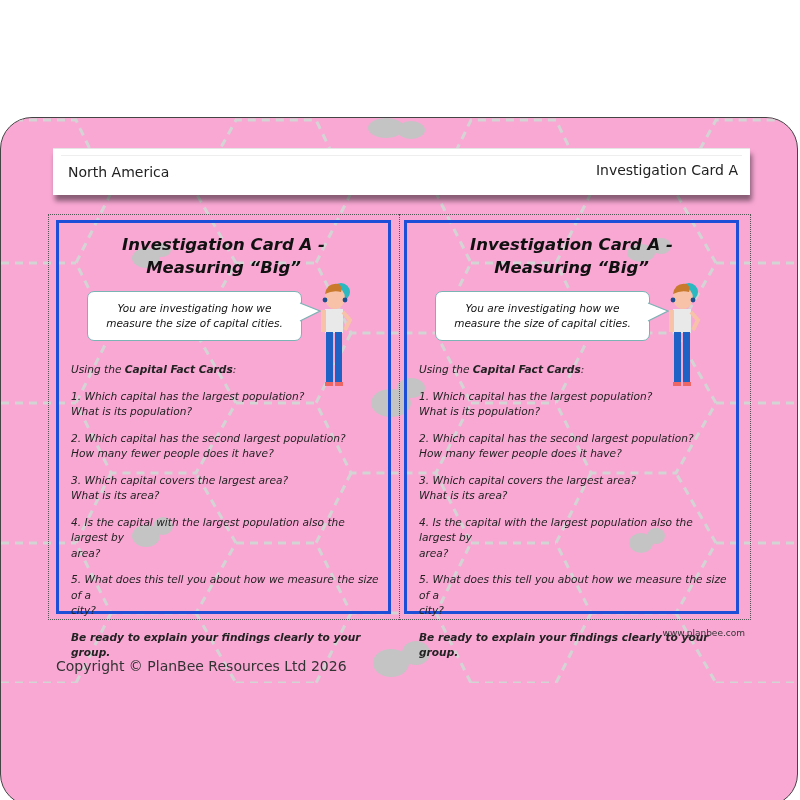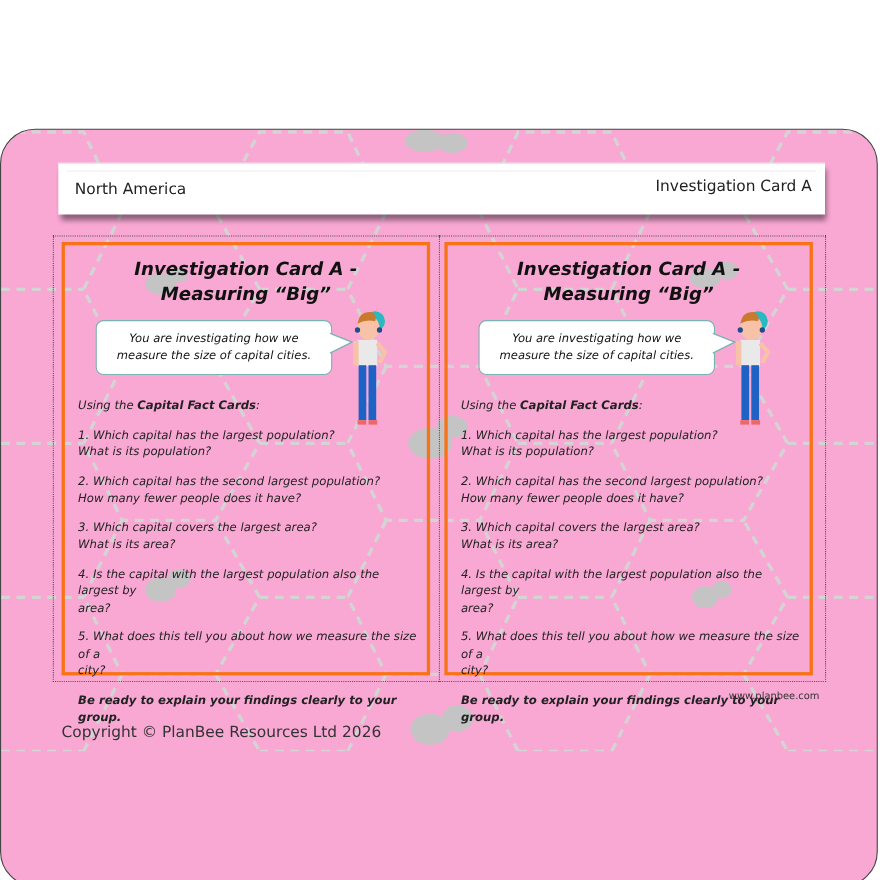--- a/index.html
+++ b/index.html
@@ -10,21 +10,21 @@
           border-left:1.5px solid #444; box-sizing:border-box; background:#f9a8d4; overflow:hidden;border-radius:32px; }
   .bg-lines { position:absolute; left:0; top:0; width:800px; height:565px; }
   .header { position:absolute; left:52px; top:30px; width:697px; height:46px; background:#fff;
             box-shadow: 2px 6px 5px rgba(0,0,0,0.45); border-top:1px solid #e5e5e5; }
   .header .inner-line { position:absolute; left:8px; right:8px; top:6px; border-top:1px solid #eee; }
   .header .left { position:absolute; left:15px; top:15px; font-size:14px; color:#222; }
   .header .right { position:absolute; right:12px; top:13px; font-size:14px; color:#222;text-align:center; }
   .cut-area { position:absolute; left:47px; top:96px; width:703px; height:406px;
               border:1px dotted #555; box-sizing:border-box; }
   .cut-divider { position:absolute; left:398px; top:96px; height:406px; border-left:1px dotted #555; }
-  .card { position:absolute; top:102px; width:335px; height:394px; border:3px solid #f97316;
+  .card { position:absolute; top:102px; width:335px; height:394px; border:3px solid #1d4ed8;
           box-sizing:border-box; }
   .card.c1 { left:55px; }
   .card.c2 { left:403px; }
   .title { position:absolute; left:0; right:0; top:10px; text-align:center; font-style:italic;
            font-weight:bold; font-size:16.5px; line-height:23px; color:#111; }
   .bubble { position:absolute; left:28px; top:68px; width:215px; height:50px; border:1.3px solid #7bb3b5;
             border-radius:7px; background:#fff; box-sizing:border-box; text-align:center;
             font-style:italic; font-weight:normal; font-size:10.5px; line-height:15px; padding-top:9px; color:#111; }
   .bubble-tail { position:absolute; left:241px; top:82px; width:0; height:0; }
   .kid { position:absolute; left:258px; top:55px; width:40px; height:120px; }

